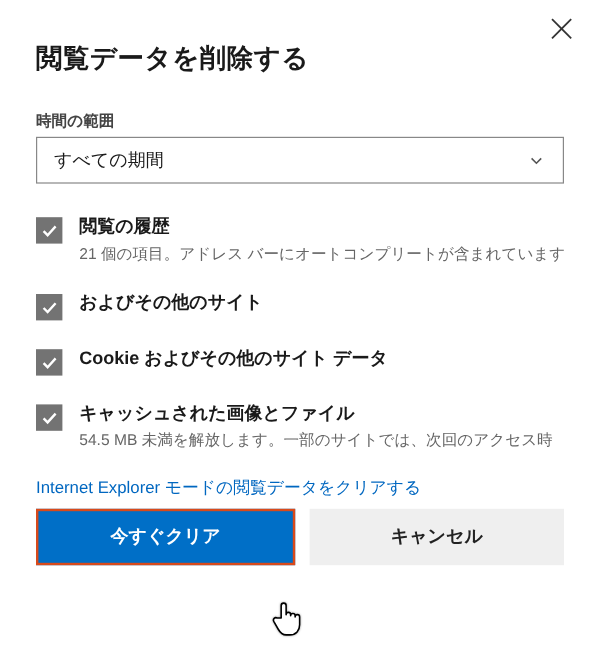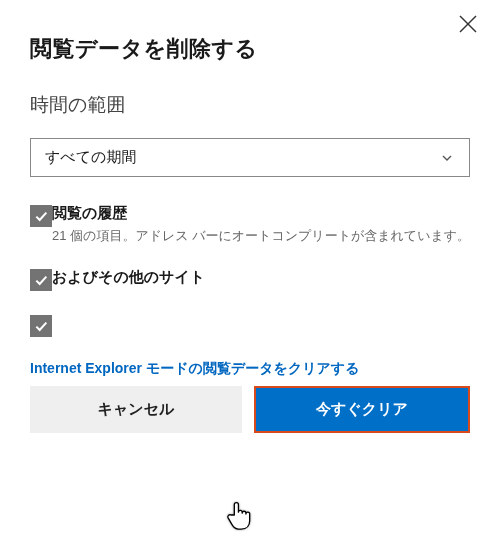--- a/index.html
+++ b/index.html
@@ -25,60 +25,62 @@
     color: #333;
   }
   .close svg { width: 100%; height: 100%; display:block; }
   .title {
     font-size: 22px;
     font-weight: 700;
     margin: 14px 0 28px 0;
     letter-spacing: 0.5px;
   }
   .label {
-    font-size: 19px;
+    font-size: 13px;
     color: #444;
-    margin-bottom: 20px;
+    margin-bottom: 4px;
+    font-weight: bold;
   }
   .select {
     width: 100%;
     border: 1px solid #888;
     padding: 9px 14px;
     display: flex;
     justify-content: space-between;
     align-items: center;
     font-size: 15px;
     cursor: pointer;
     background: #fff;
   }
   .select .chev svg { width:16px; height:16px; display:block; }
   .options {
     margin-top: 26px;
   }
   .opt {
     display: flex;
     align-items: flex-start;
+    gap: 14px;
     margin-bottom: 22px;
   }
   .cb {
     width: 22px; height: 22px;
     background: #737373;
     flex: 0 0 22px;
     display:flex; align-items:center; justify-content:center;
     cursor: pointer;
     margin-top: 2px;
   }
   .cb svg { width: 16px; height: 16px; display:block; }
   .opt-body { flex: 1; min-width: 0; }
   .opt-title { font-size: 15px; font-weight: 700; line-height: 1.3; }
   .opt-desc  { font-size: 13px; color: #666; margin-top: 4px; line-height: 1.4; white-space: nowrap; overflow: hidden; text-overflow: clip;}
   .link {
     color: #0067c0;
     font-size: 14px;
-    font-weight: 700;
+    font-weight: 400;
     text-decoration: none;
     cursor: pointer;
   }
   .linkwrap { margin-top: 4px; }
   .buttons {
     display: flex;
     gap: 12px;
     margin-top: 8px;
   }
   .btn {
@@ -161,33 +163,45 @@
       </div>
     </div>
 
     <div class="opt">
       <div class="cb">
         <svg viewBox="0 0 24 24" fill="none" stroke="#fff" stroke-width="3">
             <polyline points="5 13 10 18 20 7"></polyline>
           </svg>
       </div>
       <div class="opt-body">
-      </div>
-    </div>
-
+        <div class="opt-title">Cookie およびその他のサイト データ</div>
+      </div>
+    </div>
+
+    <div class="opt">
+      <div class="cb">
+        <svg viewBox="0 0 24 24" fill="none" stroke="#fff" stroke-width="3">
+            <polyline points="5 13 10 18 20 7"></polyline>
+          </svg>
+      </div>
+      <div class="opt-body">
+        <div class="opt-title">キャッシュされた画像とファイル</div>
+        <div class="opt-desc">54.5 MB 未満を解放します。一部のサイトでは、次回のアクセス時</div>
+      </div>
+    </div>
 
   </div>
 
   <div class="linkwrap">
     <a class="link">Internet Explorer モードの閲覧データをクリアする</a>
   </div>
 
   <div class="buttons">
+    <button class="btn btn-primary">今すぐクリア</button>
     <button class="btn btn-secondary">キャンセル</button>
-    <button class="btn btn-primary">今すぐクリア</button>
   </div>
 
 </div>
 
 <div class="cursor">
   <svg viewBox="0 0 32 36">
     <path d="M11 18 V7 a2.2 2.2 0 0 1 4.4 0 V15 a2 2 0 0 1 4 0 V16 a2 2 0 0 1 4 0 V17 a2 2 0 0 1 4 0 V24 c0 5 -3 9 -9 9 h-3 c-3 0 -5 -1.5 -7 -5 l-4 -7 c-1 -2 1 -4 3 -3 z" fill="#fff" stroke="#000" stroke-width="1.4" stroke-linejoin="round"></path>
   </svg>
 </div>
 

